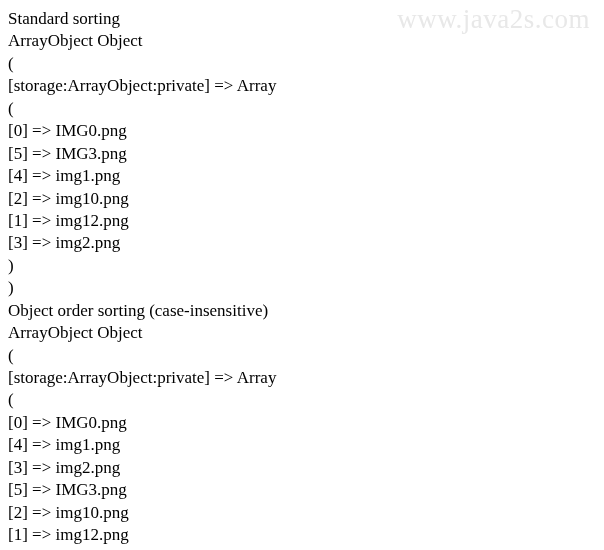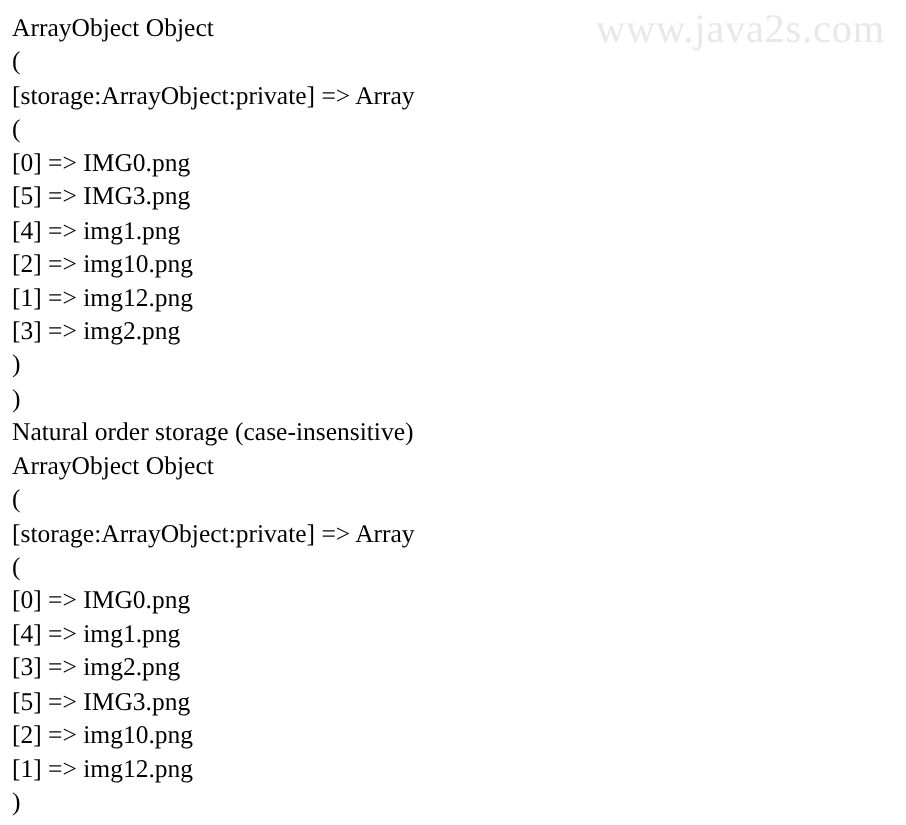--- a/index.html
+++ b/index.html
@@ -27,33 +27,34 @@
     .code-line {
       white-space: pre;
     }
   </style>
 </head>
 <body>
 
 <div class="watermark">www.java2s.com</div>
 
 <div class="code-container">
+  <div class="code-line">Standard sorting</div>
   <div class="code-line">ArrayObject Object</div>
   <div class="code-line">(</div>
   <div class="code-line">[storage:ArrayObject:private] =&gt; Array</div>
   <div class="code-line">(</div>
   <div class="code-line">[0] =&gt; IMG0.png</div>
   <div class="code-line">[5] =&gt; IMG3.png</div>
   <div class="code-line">[4] =&gt; img1.png</div>
   <div class="code-line">[2] =&gt; img10.png</div>
   <div class="code-line">[1] =&gt; img12.png</div>
   <div class="code-line">[3] =&gt; img2.png</div>
   <div class="code-line">)</div>
   <div class="code-line">)</div>
-  <div class="code-line">Natural order storage (case-insensitive)</div>
+  <div class="code-line">Object order sorting (case-insensitive)</div>
   <div class="code-line">ArrayObject Object</div>
   <div class="code-line">(</div>
   <div class="code-line">[storage:ArrayObject:private] =&gt; Array</div>
   <div class="code-line">(</div>
   <div class="code-line">[0] =&gt; IMG0.png</div>
   <div class="code-line">[4] =&gt; img1.png</div>
   <div class="code-line">[3] =&gt; img2.png</div>
   <div class="code-line">[5] =&gt; IMG3.png</div>
   <div class="code-line">[2] =&gt; img10.png</div>
   <div class="code-line">[1] =&gt; img12.png</div>

